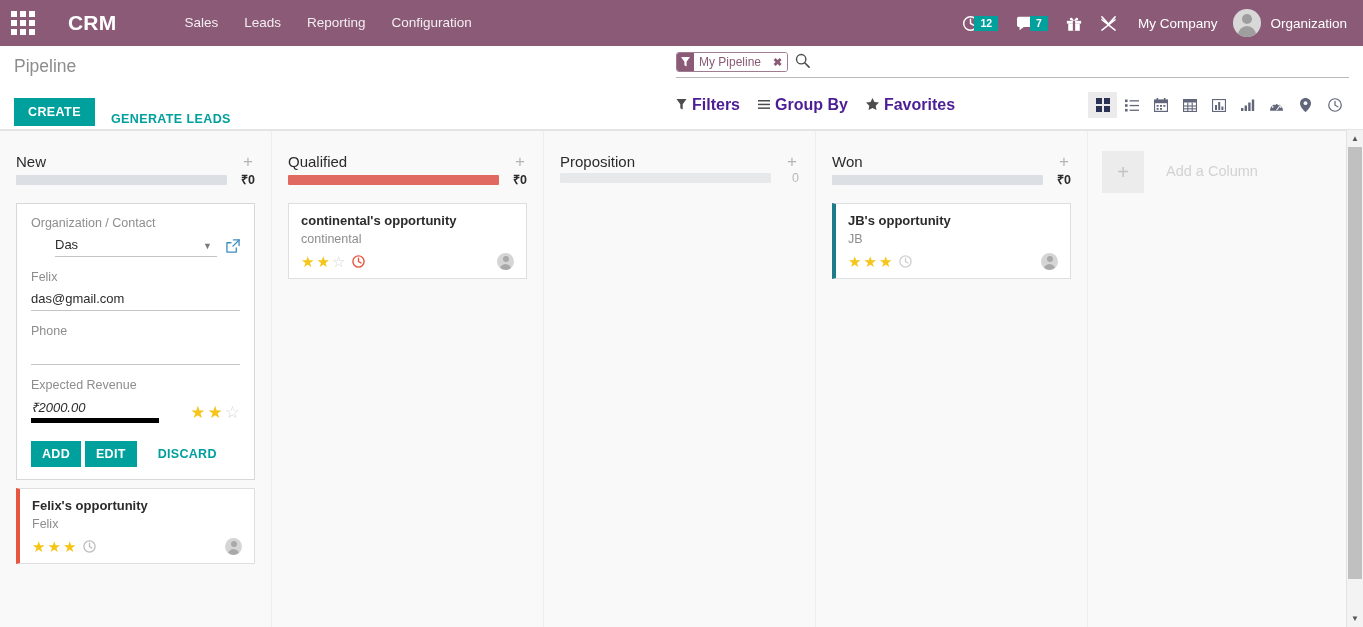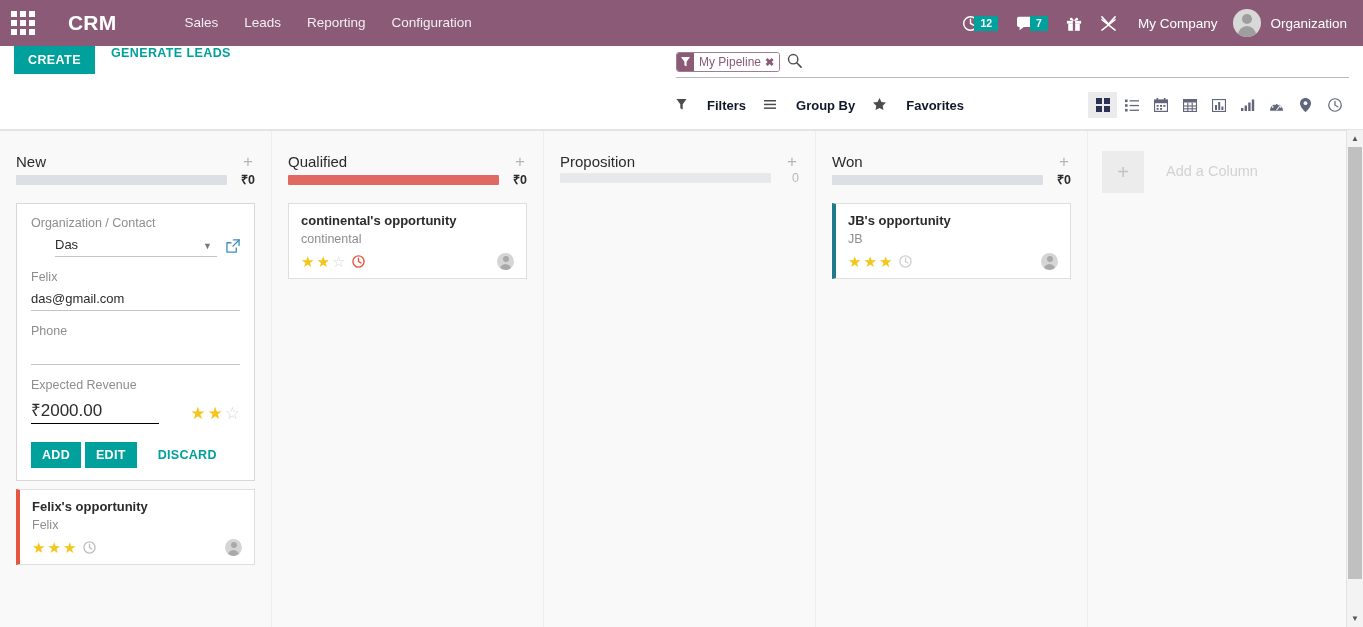--- a/index.html
+++ b/index.html
@@ -111,21 +111,21 @@
     position: relative;
     height: 84px;
   }
   .cp-row1 { display: flex; align-items: flex-start; height: 40px; }
   .breadcrumb {
     font-size: 17.5px;
     color: #8d8d8d;
     padding-top: 10px;
     font-weight: normal;
   }
-  .cp-row2 { display: flex; align-items: flex-start; height: 40px; }
+  .cp-row2 { display: flex; align-items: flex-end; height: 40px; }
   .btn-create {
     background: #00a09d;
     color: #ffffff;
     border: none;
     font-size: 12.5px;
     font-weight: bold;
     letter-spacing: .4px;
     padding: 7px 14px;
     cursor: pointer;
     font-family: "Liberation Sans", sans-serif;
@@ -166,21 +166,21 @@
     color: #ffffff;
     display: flex; align-items: center;
     padding: 0 4px;
   }
   .facet-label {
     background: #ffffff;
     color: #8a5a77;
     font-size: 12px;
     display: flex; align-items: center;
     padding: 0 5px;
-    gap: 4px;
+    gap: 12px;
   }
   .facet-x { font-size: 11px; font-weight: bold; }
   .search-input {
     flex: 1;
     border: none;
     outline: none;
     font-size: 13px;
     color: #4c4c4c;
     font-family: "Liberation Sans", sans-serif;
     padding: 0 2px;
@@ -189,23 +189,23 @@
   .search-input::placeholder { color: #a6a6a6; }
   .search-magnifier { padding: 0 3px; cursor: pointer; color: #4c4c4c; }
 
   .filters-row {
     position: absolute;
     left: 676px; right: 14px; top: 46px;
     display: flex; align-items: center;
   }
   .dropdown-btn {
     display: flex; align-items: center;
-    gap: 20px;
-    font-size: 13px;
-    color: #0f172a;
+    gap: 5px;
+    font-size: 16px;
+    color: #4c1d95;
     margin-right: 18px;
     cursor: pointer;
     font-weight: bold;
   }
   .view-switcher {
     margin-left: auto;
     display: flex; align-items: center;
   }
   .vbtn {
     width: 29px; height: 26px;
@@ -360,28 +360,29 @@
   }
   .ext-link {
     margin-left: 14px;
     color: #3c8dbc;
     cursor: pointer;
     display: flex; align-items: center;
   }
   .qrow-rev { display: flex; align-items: flex-end; }
   .qinput-rev {
     border: none;
-    border-bottom: 1px solid #000000;
+    border-bottom: 5px solid #000000;
     outline: none;
-    font-size: 17px;
+    font-size: 13px;
     color: #2b2b2b;
     font-family: "Liberation Sans", sans-serif;
     padding: 2px 0 4px;
     background: transparent;
     width: 128px;
+    font-style: italic;
   }
   .rev-stars { margin-left: auto; display: flex; gap: 2px; padding-bottom: 2px; }
   .rev-stars .star { font-size: 17px; line-height: 17px; }
   .qbuttons {
     display: flex; align-items: center;
     padding: 5px 0 12px;
   }
   .qbtn {
     background: #00a09d;
     color: #ffffff;
@@ -522,20 +523,23 @@
     <div class="company-name">My Company</div>
 
     <div class="user-box">
       <span class="avatar"></span>
       <span class="user-name">Organization</span>
     </div>
   </div>
 </div>
 
 <div class="control-panel">
+  <div class="cp-row1">
+    <div class="breadcrumb">Pipeline</div>
+  </div>
   <div class="cp-row2">
     <button class="btn-create">CREATE</button>
     <button class="btn-link">GENERATE LEADS</button>
   </div>
 
   <div class="search-area">
     <div class="searchview">
       <div class="facet">
         <span class="facet-icon">
           <svg width="9" height="10" viewBox="0 0 10 11">

